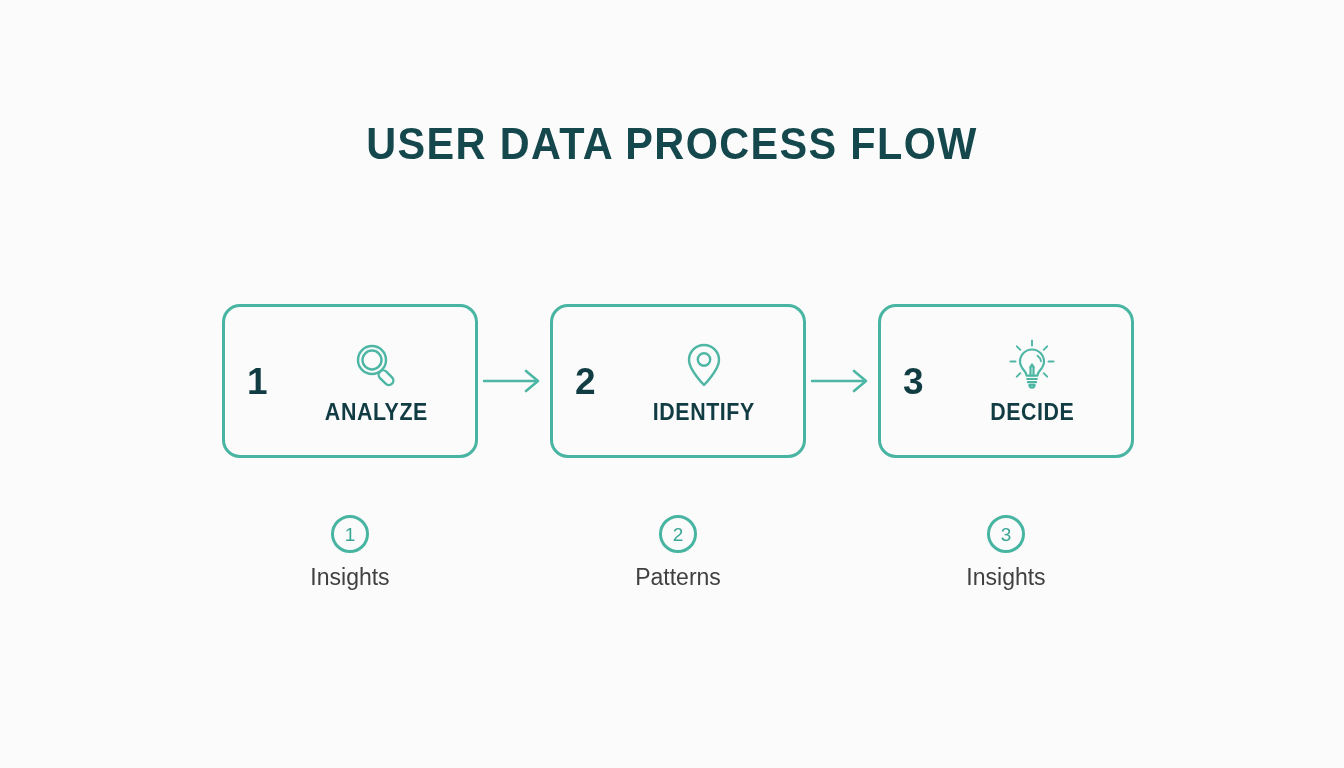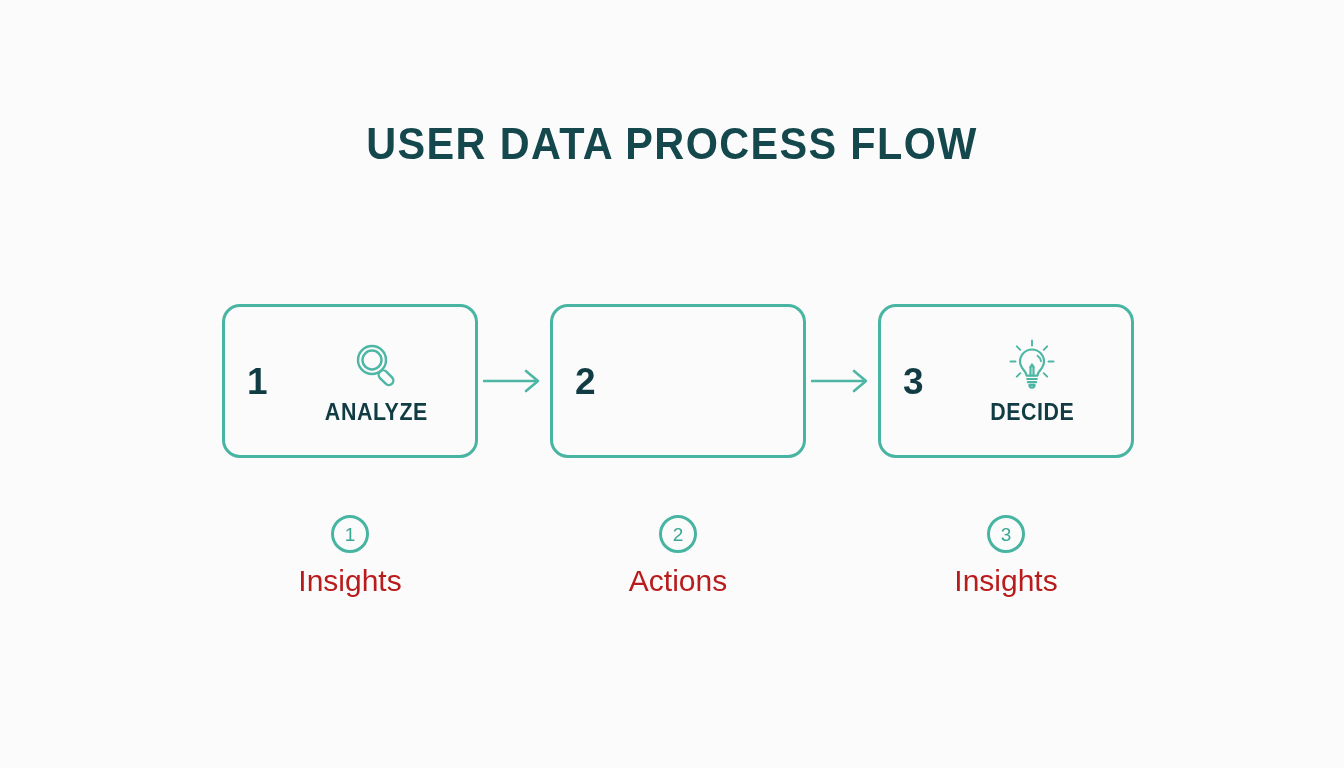--- a/index.html
+++ b/index.html
@@ -131,22 +131,22 @@
     justify-content: center;
     font-family: "Liberation Sans", sans-serif;
     font-size: 19px;
     color: #3aa795;
     line-height: 1;
   }
 
   .outcome-label {
     margin-top: 11px;
     font-family: "Liberation Sans", sans-serif;
-    font-size: 30px;
-    color: #b91c1c;
+    font-size: 23px;
+    color: #404040;
     white-space: nowrap;
   }
 </style>
 </head>
 <body>
 
 <div class="page-title">USER DATA PROCESS FLOW</div>
 
 <div class="flow-row">
 
@@ -166,20 +166,29 @@
 
   <div class="arrow-wrap">
     <svg class="arrow-svg" width="62" height="26" viewBox="0 0 62 26" fill="none" stroke="#4db6a4" stroke-width="2.6" stroke-linecap="round" stroke-linejoin="round">
       <line x1="1" y1="13" x2="52" y2="13"></line>
       <polyline points="43,3 55,13 43,23"></polyline>
     </svg>
   </div>
 
   <div class="step-card">
     <div class="step-number">2</div>
+    <div class="step-body">
+      <span class="step-icon">
+        <svg class="step-icon" viewBox="0 0 56 56" fill="none" stroke="#4db6a4" stroke-width="2.4" stroke-linecap="round" stroke-linejoin="round">
+          <path d="M28 8 C19.7 8 13 14.7 13 23 C13 33 28 48 28 48 C28 48 43 33 43 23 C43 14.7 36.3 8 28 8 Z"></path>
+          <circle cx="28" cy="22.5" r="6.2"></circle>
+        </svg>
+      </span>
+      <span class="step-label">IDENTIFY</span>
+    </div>
   </div>
 
   <div class="arrow-wrap">
     <svg class="arrow-svg" width="62" height="26" viewBox="0 0 62 26" fill="none" stroke="#4db6a4" stroke-width="2.6" stroke-linecap="round" stroke-linejoin="round">
       <line x1="1" y1="13" x2="52" y2="13"></line>
       <polyline points="43,3 55,13 43,23"></polyline>
     </svg>
   </div>
 
   <div class="step-card">
@@ -214,21 +223,21 @@
 
   <div class="outcome">
     <div class="outcome-badge">1</div>
     <div class="outcome-label">Insights</div>
   </div>
 
   <div class="outcome-spacer"></div>
 
   <div class="outcome">
     <div class="outcome-badge">2</div>
-    <div class="outcome-label">Actions</div>
+    <div class="outcome-label">Patterns</div>
   </div>
 
   <div class="outcome-spacer"></div>
 
   <div class="outcome">
     <div class="outcome-badge">3</div>
     <div class="outcome-label">Insights</div>
   </div>
 
 </div>

